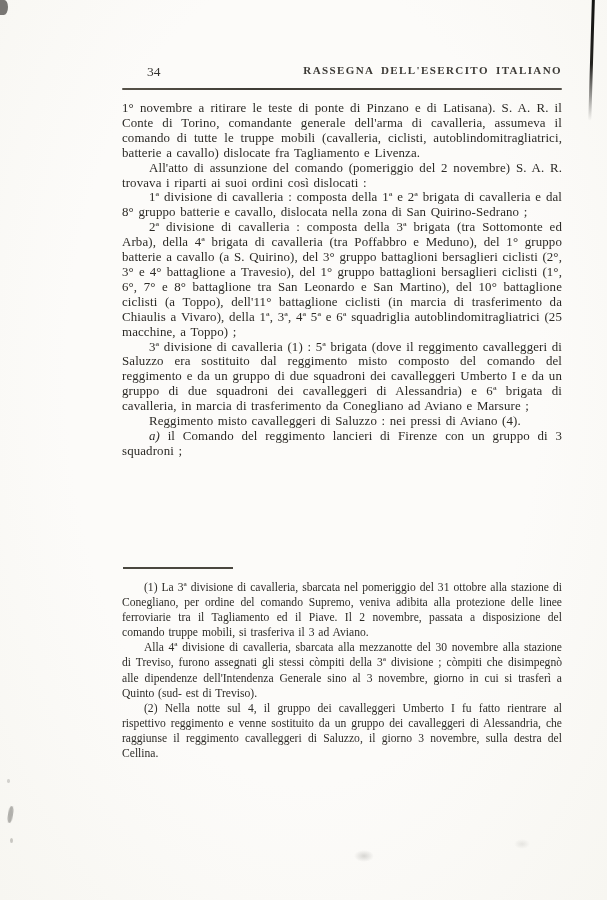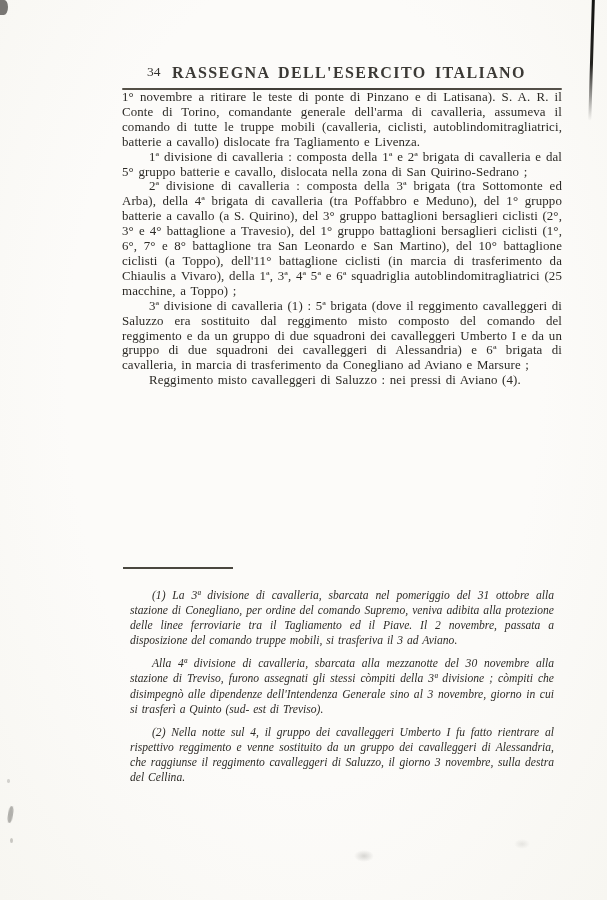--- a/index.html
+++ b/index.html
@@ -27,42 +27,42 @@
   }
   .page-number {
     position: absolute;
     left: 25px;
     top: 0;
     font-size: 13.5px;
     color: #34322e;
   }
   .running-title {
     display: block;
-    text-align: center;
+    text-align: right;
     padding-left: 14px;
-    font-size: 16px;
+    font-size: 11px;
     letter-spacing: 1.4px;
     word-spacing: 3px;
     color: #3b3935;
     font-weight: 600;
   }
   .header-rule {
     position: absolute;
     top: 88px;
     left: 122px;
     width: 440px;
     height: 2px;
     background: linear-gradient(to right, #565249, #3f3c36 30%, #4a463f 70%, #55514a);
     border-radius: 1px;
   }
 
   
   .body-text {
     position: absolute;
-    top: 90px;
+    top: 101px;
     left: 122px;
     width: 440px;
     text-align: justify;
     font-size: 12.9px;
     line-height: 14.9px;
     letter-spacing: 0.12px;
     word-spacing: 1.2px;
     color: #2c2a26;
   }
   .para {
@@ -88,23 +88,22 @@
     top: 580px;
     left: 122px;
     width: 440px;
     text-align: justify;
     font-size: 11.6px;
     line-height: 15.1px;
     word-spacing: 1px;
     color: #2e2c28;
   }
   .fn {
-    margin: 8px;
+    margin: 0;
     text-indent: 22px;
-    font-style: italic;
   }
 
   
   .artifact { position: absolute; pointer-events: none; }
   .corner-mark {
     top: 0; left: 0;
     width: 8px; height: 15px;
     background: #42403d;
     border-radius: 0 65% 75% 0;
     opacity: .7;
@@ -166,24 +165,26 @@
   <div class="artifact bottom-smudge-2"></div>
 
   <header class="page-header">
     <span class="page-number">34</span>
     <span class="running-title">RASSEGNA DELL'ESERCITO ITALIANO</span>
   </header>
   <div class="header-rule"></div>
 
   <main class="body-text">
     <p class="para no-indent">1° novembre a ritirare le teste di ponte di Pinzano e di Latisana). S. A. R. il Conte di Torino, comandante generale dell'arma di cavalleria, assumeva il comando di tutte le truppe mobili (cavalleria, ciclisti, autoblindomitragliatrici, batterie a cavallo) dislocate fra Tagliamento e Livenza.</p>
-    <p class="para">1ª divisione di cavalleria : composta della 1ª e 2ª brigata di cavalleria e dal 5° gruppo batterie e cavallo, dislocata nella zona di San Quirino-Sedrano ;</p>
+    <p class="para">All'atto di assunzione del comando (pomeriggio del 2 novembre) S. A. R. trovava i riparti ai suoi ordini così dislocati :</p>
+    <p class="para">1ª divisione di cavalleria : composta della 1ª e 2ª brigata di cavalleria e dal 8° gruppo batterie e cavallo, dislocata nella zona di San Quirino-Sedrano ;</p>
     <p class="para">2ª divisione di cavalleria : composta della 3ª brigata (tra Sottomonte ed Arba), della 4ª brigata di cavalleria (tra Poffabbro e Meduno), del 1° gruppo batterie a cavallo (a S. Quirino), del 3° gruppo battaglioni bersaglieri ciclisti (2°, 3° e 4° battaglione a Travesio), del 1° gruppo battaglioni bersaglieri ciclisti (1°, 6°, 7° e 8° battaglione tra San Leonardo e San Martino), del 10° battaglione ciclisti (a Toppo), dell'11° battaglione ciclisti (in marcia di trasferimento da Chiaulis a Vivaro), della 1ª, 3ª, 4ª 5ª e 6ª squadriglia autoblindomitragliatrici (25 macchine, a Toppo) ;</p>
     <p class="para">3ª divisione di cavalleria (1) : 5ª brigata (dove il reggimento cavalleggeri di Saluzzo era sostituito dal reggimento misto composto del comando del reggimento e da un gruppo di due squadroni dei cavalleggeri Umberto I e da un gruppo di due squadroni dei cavalleggeri di Alessandria) e 6ª brigata di cavalleria, in marcia di trasferimento da Conegliano ad Aviano e Marsure ;</p>
     <p class="para">Reggimento misto cavalleggeri di Saluzzo : nei pressi di Aviano (4).</p>
+    <p class="para"><span class="italic">a)</span><span> il Comando del reggimento lancieri di Firenze con un gruppo di 3 squadroni ;</span></p>
   </main>
 
   <div class="footnote-rule"></div>
   <section class="footnotes">
     <p class="fn">(1) La 3ª divisione di cavalleria, sbarcata nel pomeriggio del 31 ottobre alla stazione di Conegliano, per ordine del comando Supremo, veniva adibita alla protezione delle linee ferroviarie tra il Tagliamento ed il Piave. Il 2 novembre, passata a disposizione del comando truppe mobili, si trasferiva il 3 ad Aviano.</p>
     <p class="fn">Alla 4ª divisione di cavalleria, sbarcata alla mezzanotte del 30 novembre alla stazione di Treviso, furono assegnati gli stessi còmpiti della 3ª divisione ; còmpiti che disimpegnò alle dipendenze dell'Intendenza Generale sino al 3 novembre, giorno in cui si trasferì a Quinto (sud- est di Treviso).</p>
     <p class="fn">(2) Nella notte sul 4, il gruppo dei cavalleggeri Umberto I fu fatto rientrare al rispettivo reggimento e venne sostituito da un gruppo dei cavalleggeri di Alessandria, che raggiunse il reggimento cavalleggeri di Saluzzo, il giorno 3 novembre, sulla destra del Cellina.</p>
   </section>
 
 </div>

